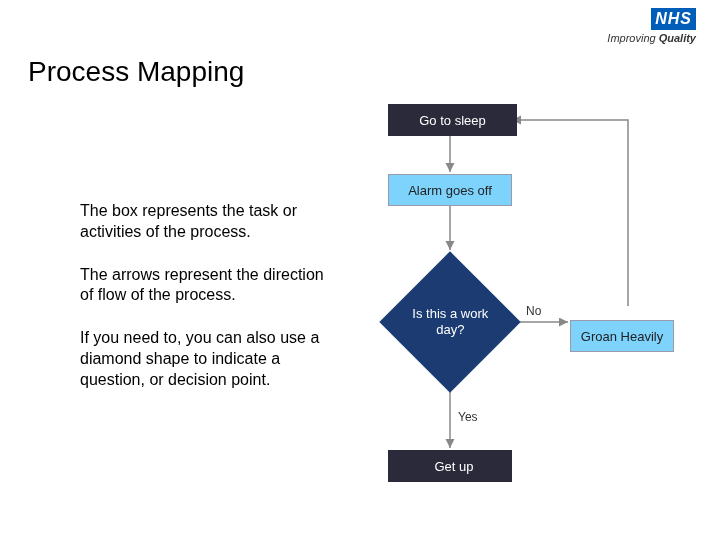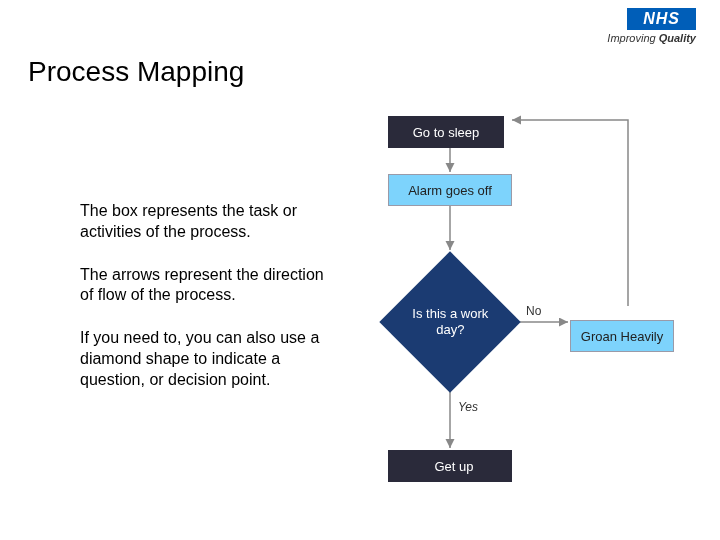--- a/index.html
+++ b/index.html
@@ -1,19 +1,19 @@
 <!DOCTYPE html>
 <html><head>
 <meta charset="utf-8">
 <style>
   * { box-sizing: border-box; margin: 0; padding: 0; }
   html, body { width: 720px; height: 540px; font-family: Arial, Helvetica, sans-serif; background: #fff; color: #000; }
   .page { position: relative; width: 720px; height: 540px; }
   .logo { position: absolute; top: 8px; right: 24px; text-align: right; }
-  .logo-box { background: #005eb8; color: #fff; font-weight: bold; font-style: italic; padding: 2px 16px; font-size: 16px; letter-spacing: 1px; display: inline-block; }
+  .logo-box { background: #005eb8; color: #fff; font-weight: bold; font-style: italic; padding: 2px 4px; font-size: 16px; letter-spacing: 1px; display: inline-block; }
   .logo-sub { font-size: 11px; color: #333; margin-top: 2px; font-style: italic; }
   .logo-sub b { font-weight: bold; }
   .title { position: absolute; top: 56px; left: 28px; font-size: 28px; font-weight: normal; }
   .body-text { position: absolute; top: 157px; left: 80px; width: 250px; font-size: 16px; line-height: 1.3; margin-top: 44px; }
   .body-text p { margin-bottom: 22px; }
   .flow { position: absolute; top: 100px; left: 370px; width: 330px; height: 420px; }
   .fbox { position: absolute; border: 1px solid #9a9aa8; background: #7dd3fc; text-align: center; font-size: 13px; color: #222; padding: 6px 4px; display: flex; align-items: center; justify-content: center; }
   .fbox.dark { background: #2a2a3a; color: #fff; border-color: #2a2a3a; }
   .decision {
     position: absolute;
@@ -66,29 +66,29 @@
 
       <line x1="80" y1="106" x2="80" y2="150" stroke="#888" stroke-width="1.5" marker-end="url(#arr)"></line>
 
       <line x1="150" y1="222" x2="198" y2="222" stroke="#888" stroke-width="1.5" marker-end="url(#arr)"></line>
 
       <polyline points="258,206 258,20 142,20" fill="none" stroke="#888" stroke-width="1.5" marker-end="url(#arr)"></polyline>
 
       <line x1="80" y1="292" x2="80" y2="348" stroke="#888" stroke-width="1.5" marker-end="url(#arr)"></line>
     </svg>
 
-    <div class="fbox dark" style="left:18px; top:16px; width:116px; height:32px;">Go to sleep</div>
+    <div class="fbox dark" style="left:18px; top:4px; width:129px; height:32px;">Go to sleep</div>
 
     <div class="fbox" style="left:18px; top:74px; width:124px; height:32px;">Alarm goes off</div>
 
     <div class="decision" style="left:30px; top:172px;">
       <div class="dlabel">Is this a work day?</div>
     </div>
 
     <div class="lbl" style="left:156px; top:204px;">No</div>
-    <div class="lbl" style="left:88px; top:300px;font-style:italic;">Yes</div>
+    <div class="lbl" style="left:88px; top:310px;">Yes</div>
 
     <div class="fbox" style="left:200px; top:220px; width:104px; height:32px;">Groan Heavily</div>
 
     <div class="fbox dark" style="left:18px; top:350px; width:124px; height:32px;padding-left:12px;">Get up</div>
 
   </div>
 </div>
 
 </body></html>

